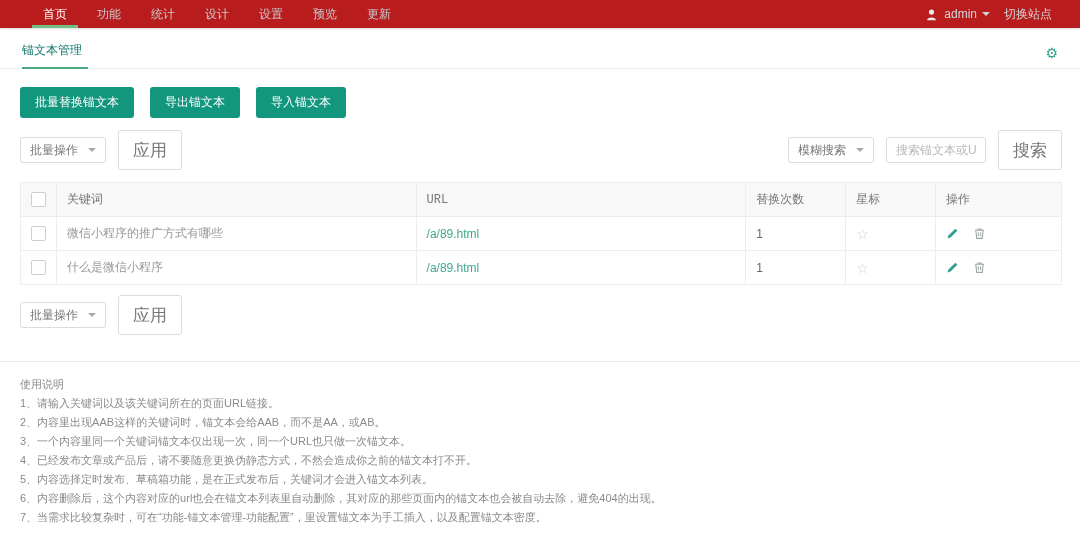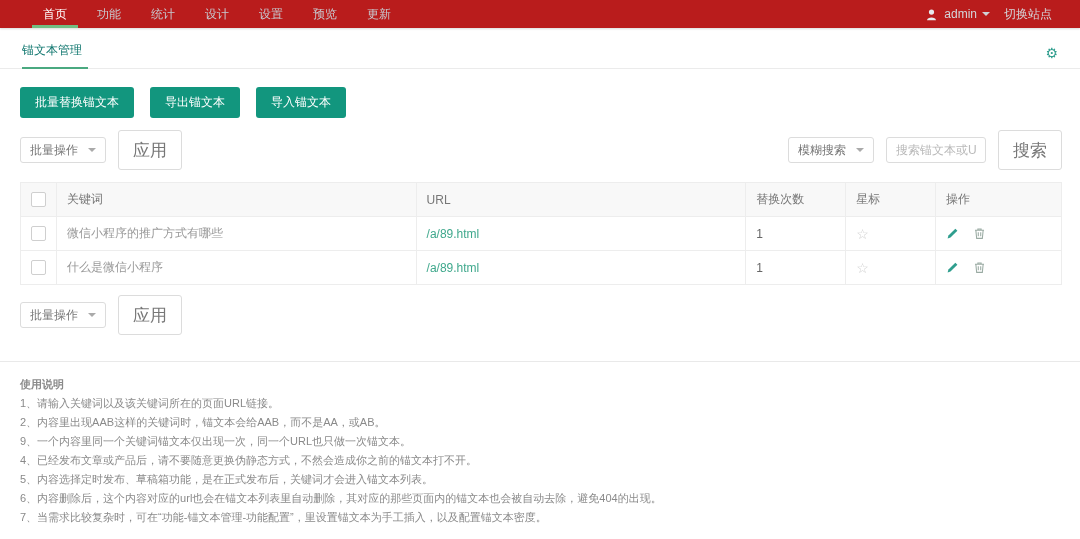--- a/index.html
+++ b/index.html
@@ -81,39 +81,39 @@
   }
   .search-input::placeholder { color:#b9b9b9; }
 
   
   .tbl { width:1042px; margin:2px 20px 0 20px; border-collapse:collapse; }
   .tbl th, .tbl td { border:1px solid #ededed; padding:8px 10px; font-weight:normal; }
   .tbl th { background:#f8f8f8; color:#777; text-align:left; height:30px; font-size:12px; }
   .tbl td { height:33px; background:#fff; }
   .col-cb { width:36px; text-align:center; }
   .col-kw { width:360px; }
-  .col-url { width:330px; }
+  .col-url { width:330px;font-family:Liberation Mono, monospace; }
   .col-cnt { width:100px; }
   .col-star { width:90px; }
   .col-op { width:126px; }
   .cb {
     display:inline-block; width:15px; height:15px; background:#fff;
     border:1px solid #cfcfcf; border-radius:2px; vertical-align:middle; cursor:pointer;
   }
   .kw-text { color:#999; }
   .url-link { color:#3fa88c; text-decoration:none; cursor:pointer; }
   .cnt-text { color:#666; }
   .star-icon { color:#cfcfcf; font-size:14px; cursor:pointer; }
   .op-icons { display:flex; gap:14px; align-items:center; }
   .icon-btn { cursor:pointer; display:inline-flex; }
 
   
   .divider { height:1px; background:#e9e9e9; margin-top:16px; }
   .info-section { padding:15px 20px 2px 20px; }
-  .section-title { font-weight:bold; color:#444; font-size:12px; margin:0 0 9px 0; }
+  .section-title { font-weight:normal; color:#444; font-size:12px; margin:0 0 9px 0; }
   .info-section p { margin:0 0 5px 0; color:#8a8a8a; font-size:11px; line-height:14px; }
 </style>
 </head>
 <body>
 
 <div class="navbar">
   <div class="nav-items">
     <div class="nav-item active">首页</div>
     <div class="nav-item">功能</div>
     <div class="nav-item">统计</div>
@@ -229,21 +229,21 @@
     <button class="btn-plain">应用</button>
   </div>
 </div>
 
 <div class="divider"></div>
 
 <div class="info-section">
   <p class="section-title">使用说明</p>
   <p>1、请输入关键词以及该关键词所在的页面URL链接。</p>
   <p>2、内容里出现AAB这样的关键词时，锚文本会给AAB，而不是AA，或AB。</p>
-  <p>9、一个内容里同一个关键词锚文本仅出现一次，同一个URL也只做一次锚文本。</p>
+  <p>3、一个内容里同一个关键词锚文本仅出现一次，同一个URL也只做一次锚文本。</p>
   <p>4、已经发布文章或产品后，请不要随意更换伪静态方式，不然会造成你之前的锚文本打不开。</p>
   <p>5、内容选择定时发布、草稿箱功能，是在正式发布后，关键词才会进入锚文本列表。</p>
   <p>6、内容删除后，这个内容对应的url也会在锚文本列表里自动删除，其对应的那些页面内的锚文本也会被自动去除，避免404的出现。</p>
   <p>7、当需求比较复杂时，可在“功能-锚文本管理-功能配置”，里设置锚文本为手工插入，以及配置锚文本密度。</p>
 </div>
 
 <div class="divider"></div>
 
 <div class="info-section">
   <p class="section-title">功能介绍</p>

